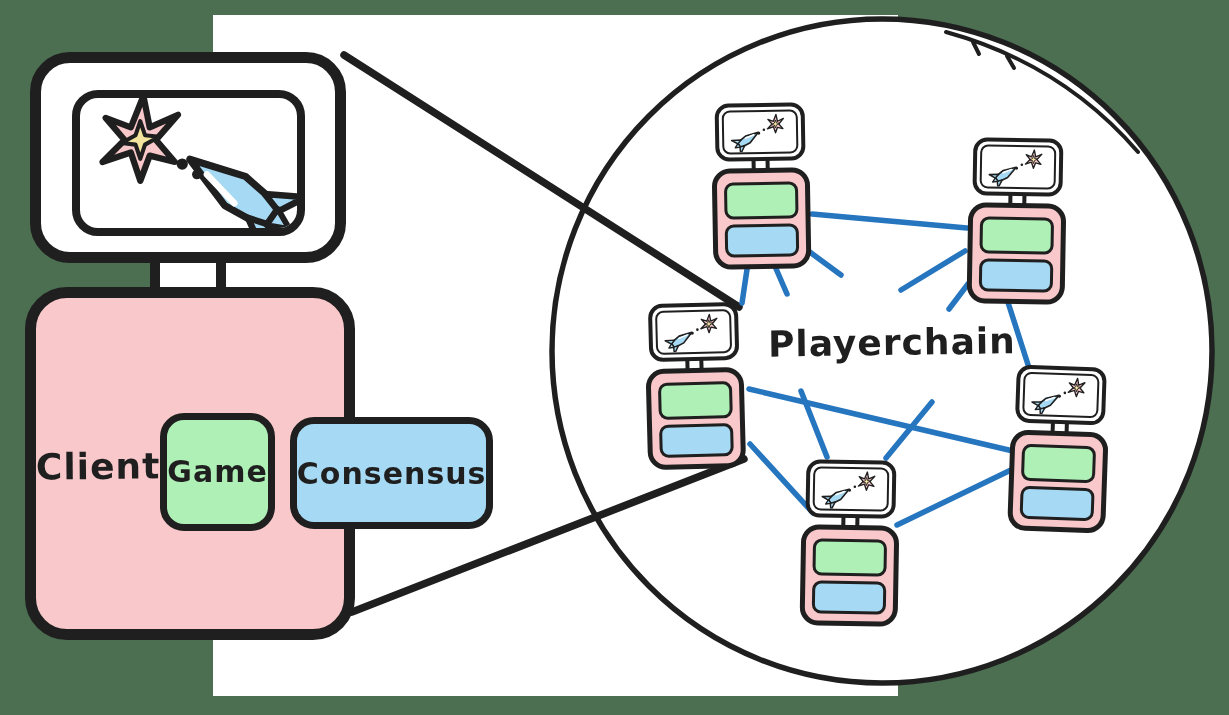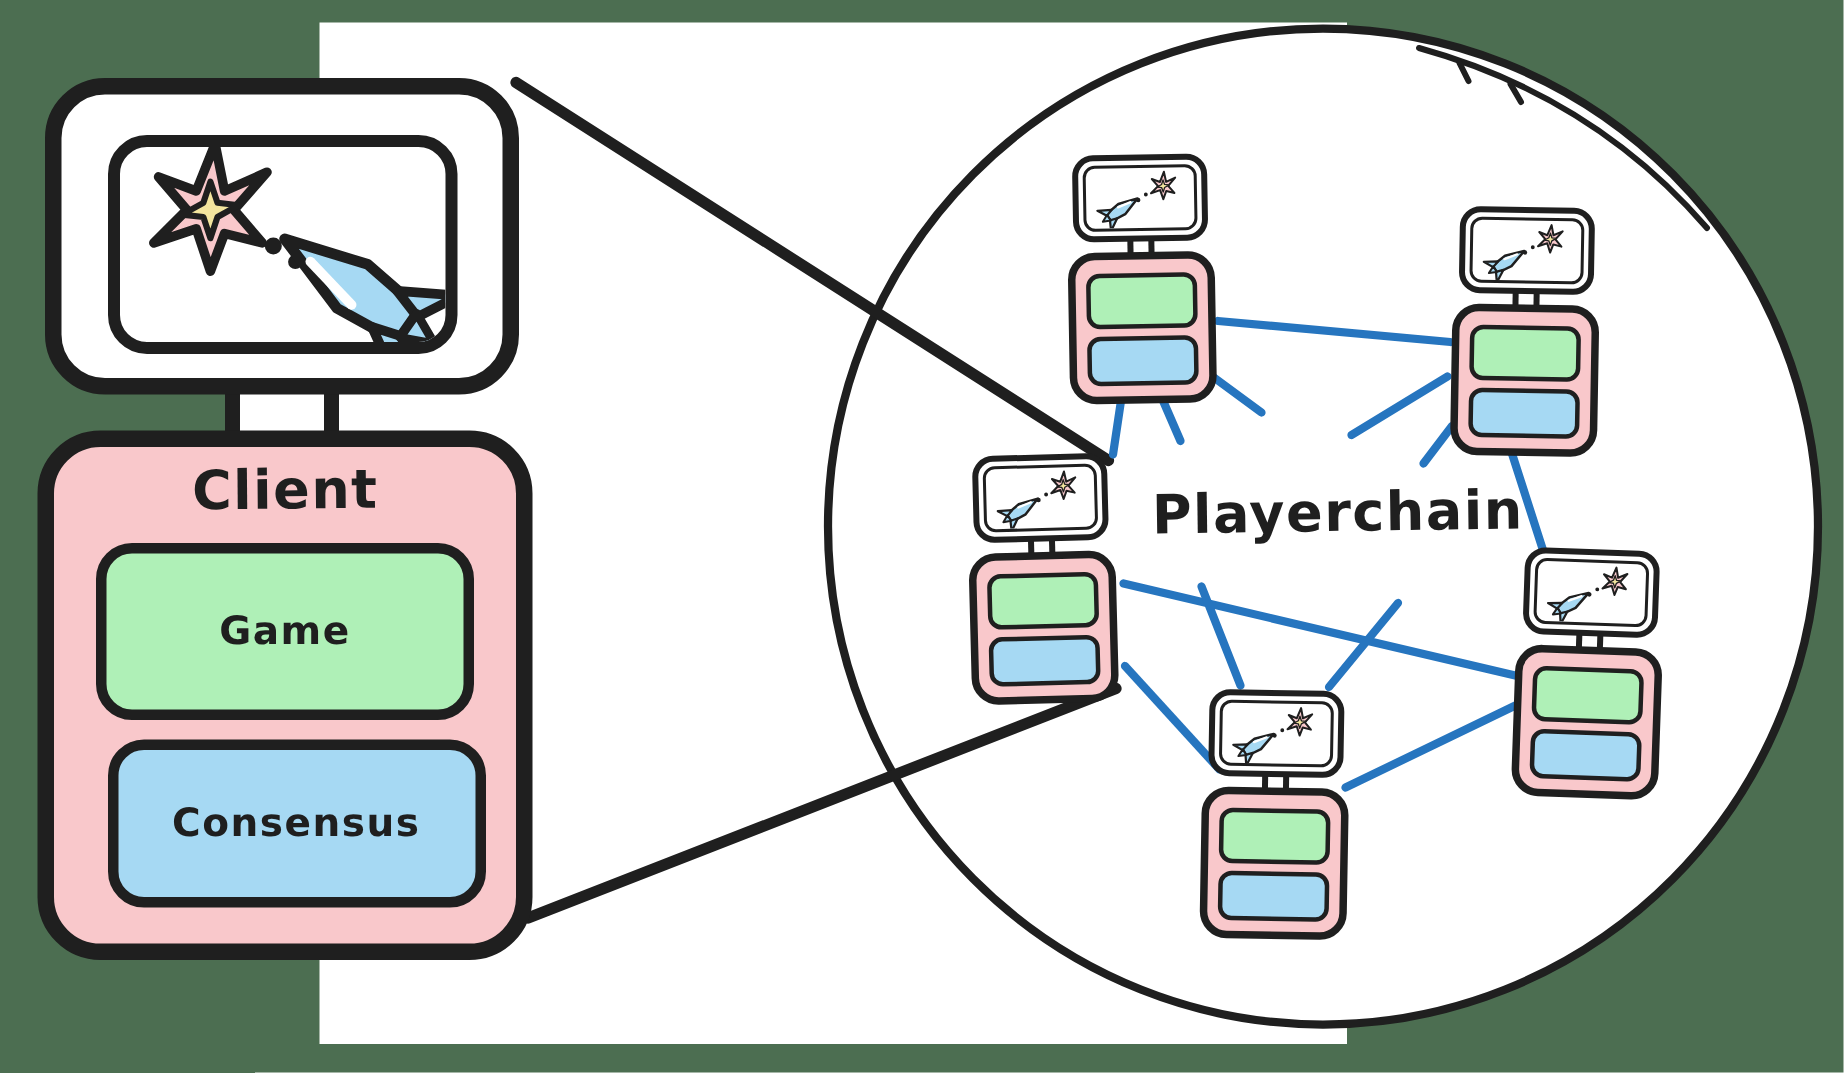--- a/index.html
+++ b/index.html
@@ -37,31 +37,31 @@
   .monitor-screen svg{width:100%;height:100%;display:block;}
   .device-neck{
     position:absolute; left:150px; top:256px; width:76px; height:38px;
     background:var(--canvas);
     border-left:10px solid var(--ink); border-right:10px solid var(--ink);
     z-index:2;
   }
   .client-box{
     position:absolute; left:25px; top:287px; width:330px; height:353px;
     background:var(--pink); border:11px solid var(--ink); border-radius:42px;
-    z-index:3; display:flex; flex-direction:column; align-items:center;
+    z-index:3; display:flex; flex-direction:row; align-items:center;
     padding-top:6px;
   }
   .client-title{
     font-size:36px; font-weight:600; letter-spacing:1px;
     transform:rotate(-0.5deg); line-height:48px;
   }
   .layer-box{
     width:252px; border:7px solid var(--ink); border-radius:24px;
     display:flex; align-items:center; justify-content:center;
-    font-size:26px; font-weight:600; letter-spacing:1px;
+    font-size:30px; font-weight:600; letter-spacing:1px;
   }
   .layer-game{height:118px; margin-top:10px; background:var(--green);}
   .layer-consensus{height:112px; margin-top:13px; background:var(--blue);margin-left:15px;}
   
   .network-title{
     position:absolute; left:768px; top:322px; width:240px; text-align:center;
     font-size:36px; font-weight:600; letter-spacing:1px; z-index:2;
     transform:rotate(-0.8deg);
   }
   

